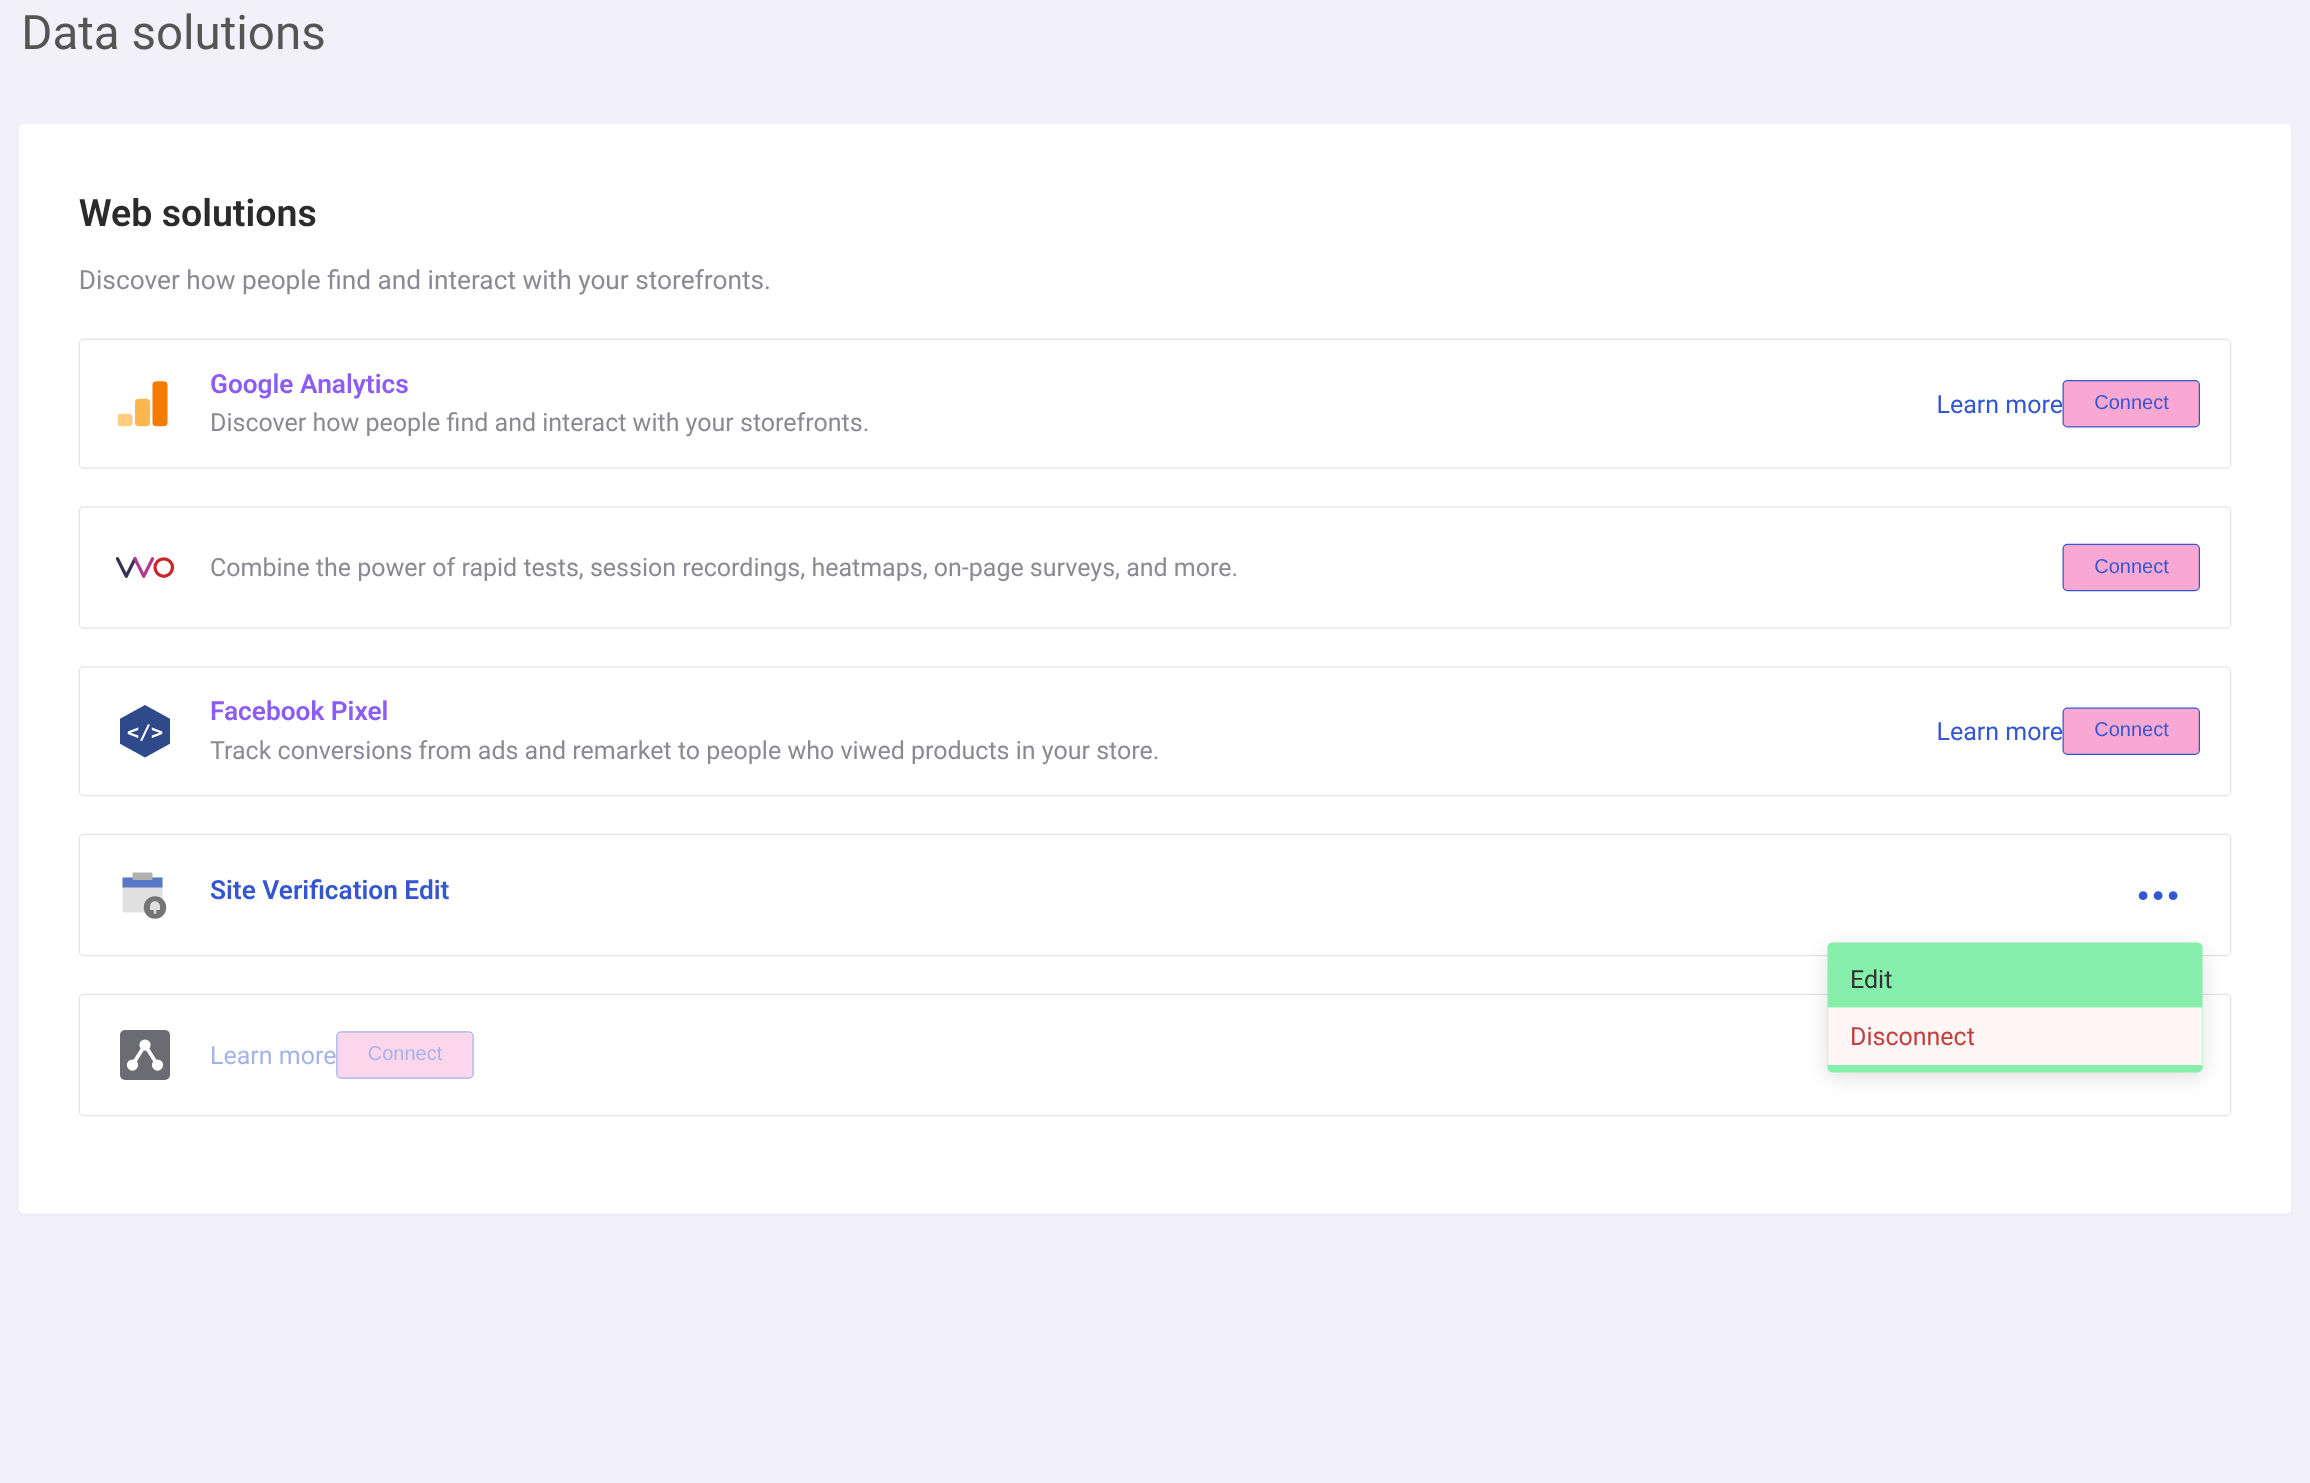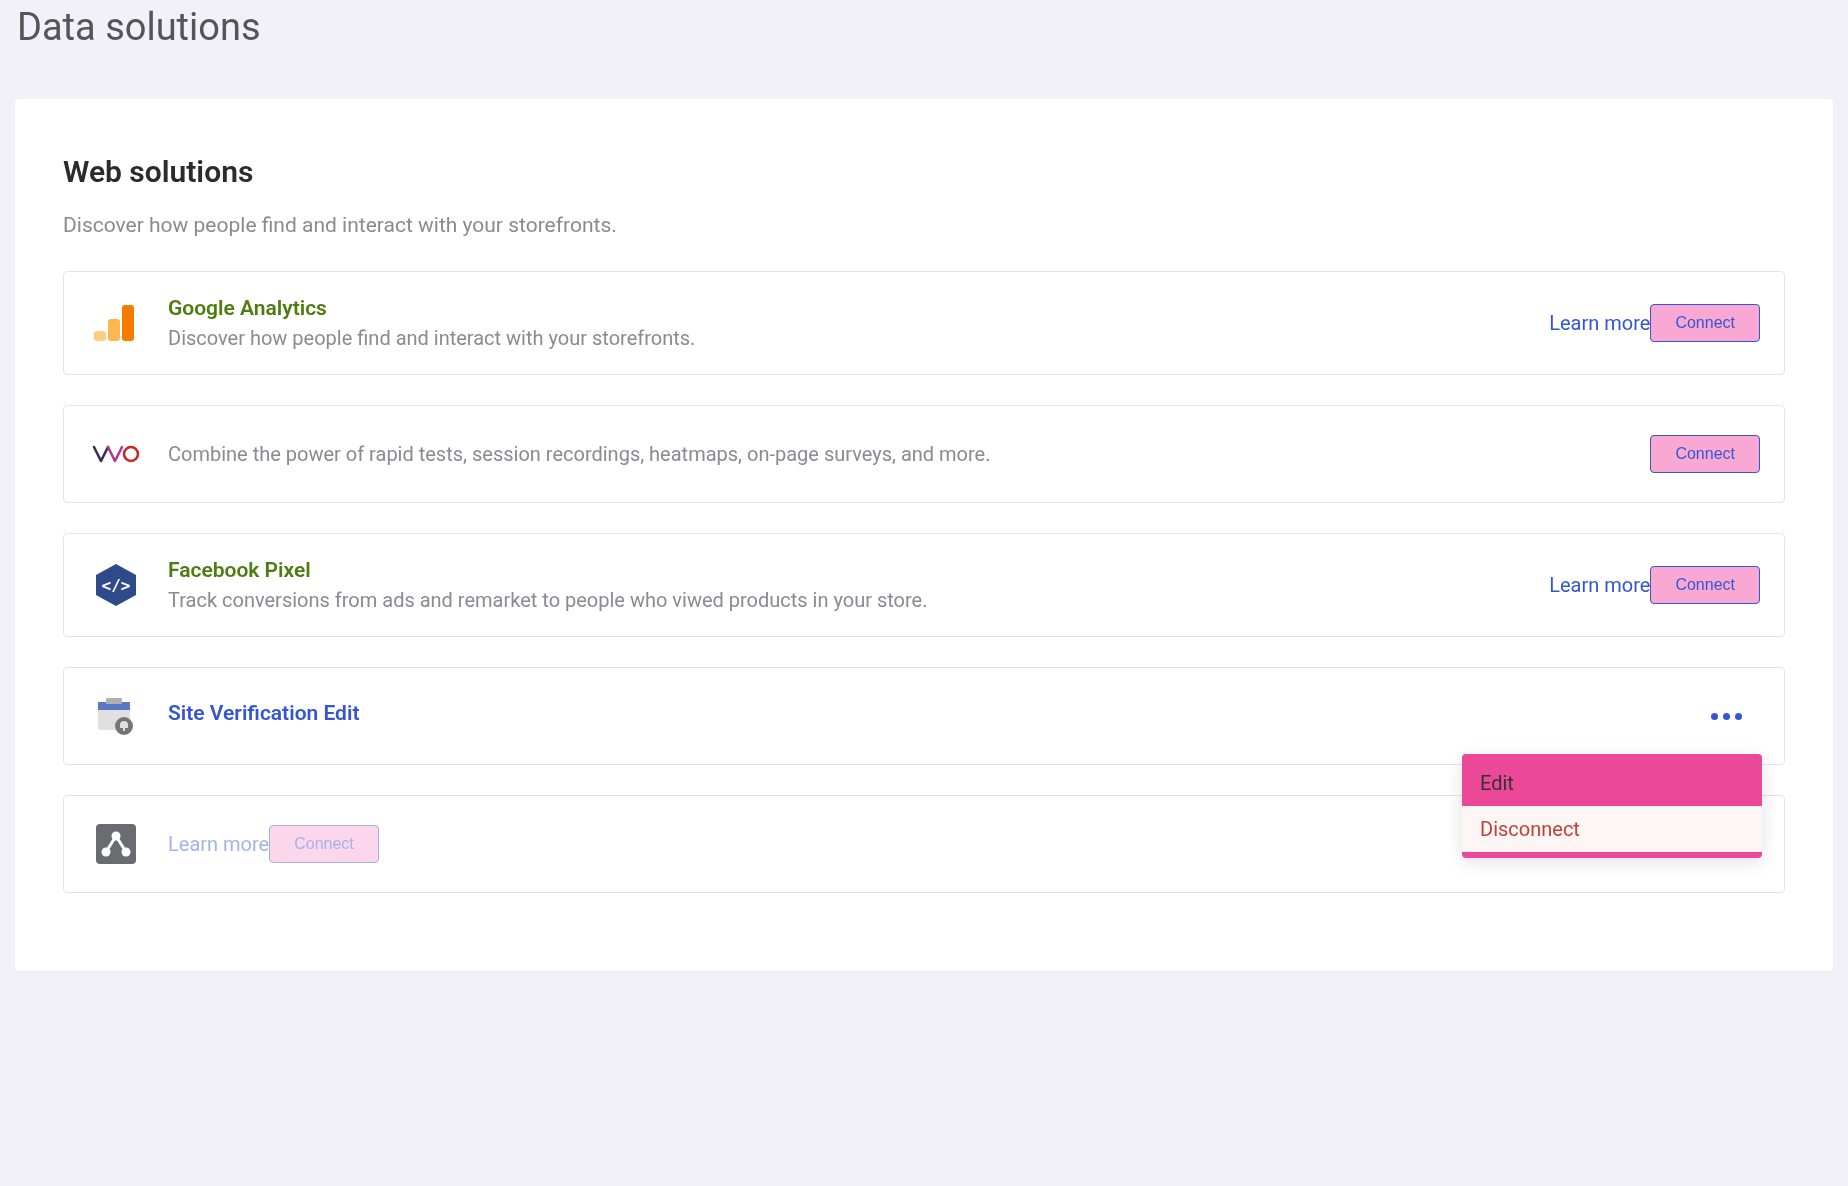--- a/index.html
+++ b/index.html
@@ -55,21 +55,21 @@
     justify-content: center;
     margin-right: 28px;
   }
   .item-body {
     flex: 1;
     min-width: 0;
   }
   .item-title {
     font-size: 21px;
     font-weight: 600;
-    color: #4d7c0f;
+    color: #8b5cf6;
     margin-bottom: 6px;
   }
   .item-title.link {
     color: #3456d1;
   }
   .item-desc {
     font-size: 20px;
     color: #8a8a93;
   }
   .item-actions {
@@ -103,21 +103,21 @@
   .more-btn .dot {
     width: 7px;
     height: 7px;
     border-radius: 50%;
     background: #3456d1;
   }
   .dropdown {
     position: absolute;
     right: 22px;
     top: 86px;
-    background: #ec4899;
+    background: #86efac;
     border-radius: 4px;
     box-shadow: 0 4px 18px rgba(0,0,0,0.12);
     min-width: 300px;
     max-width: 310px;
     z-index: 10;
     overflow: hidden;
     padding: 6px 0;
   }
   .dropdown-item {
     padding: 11px 18px;

